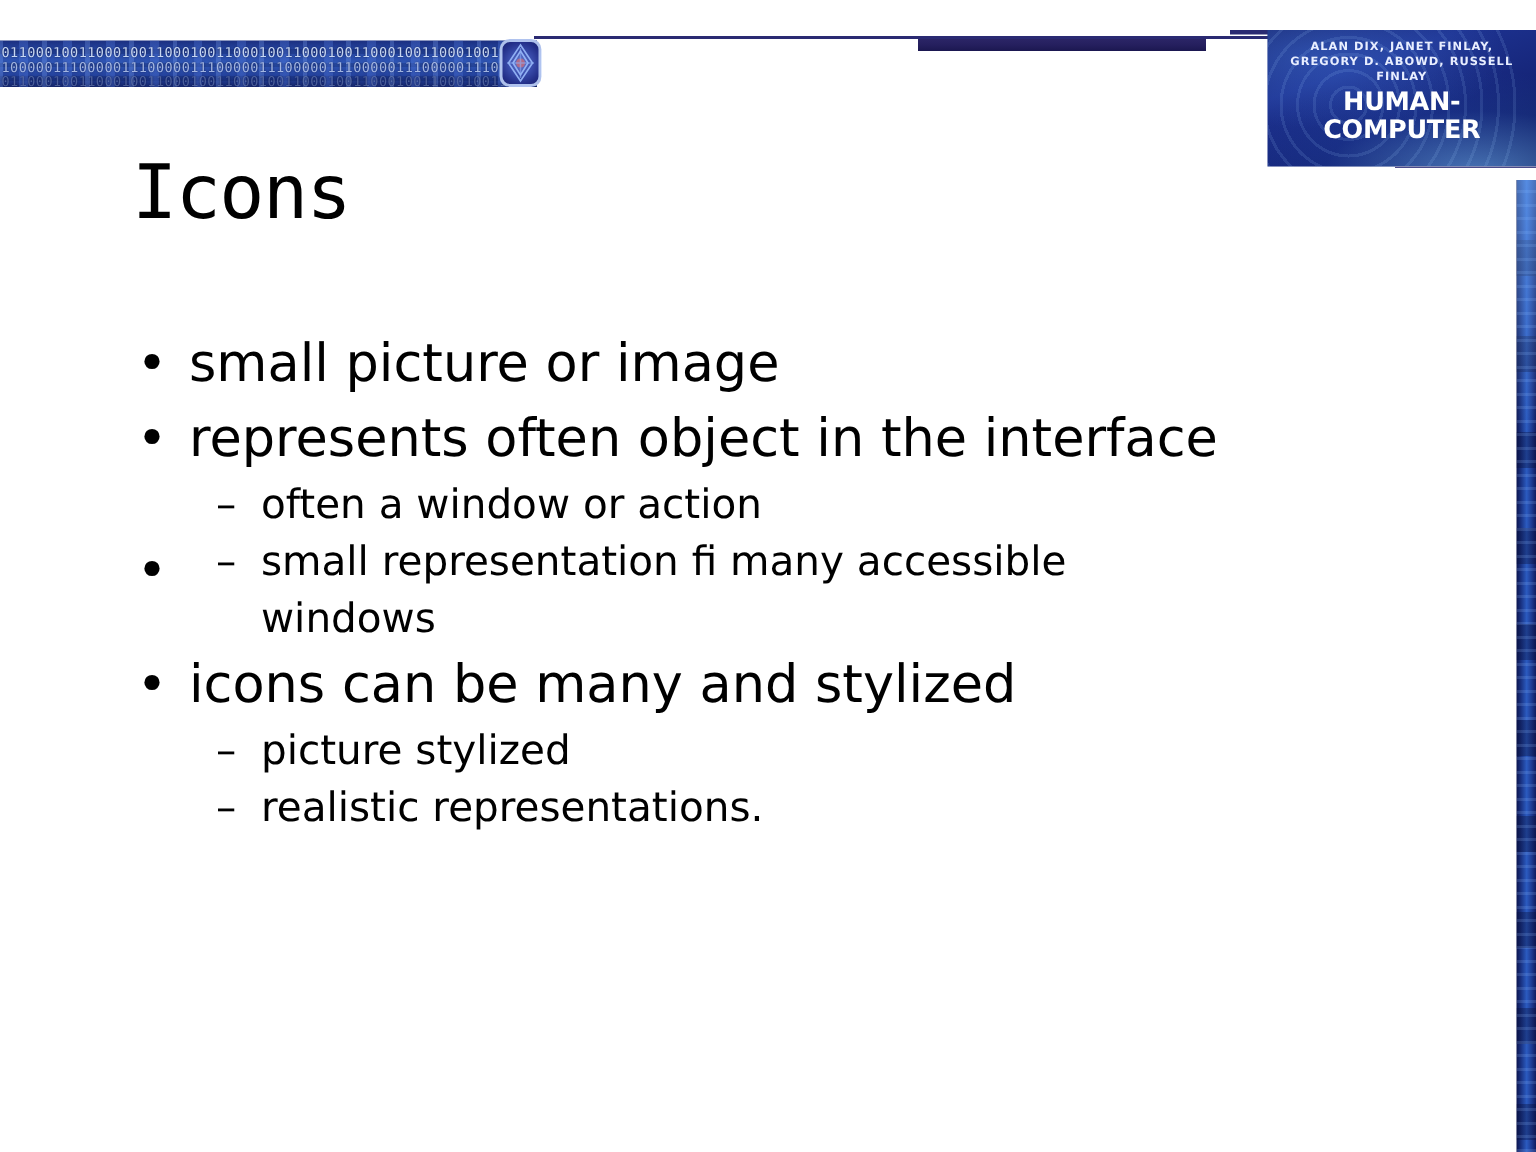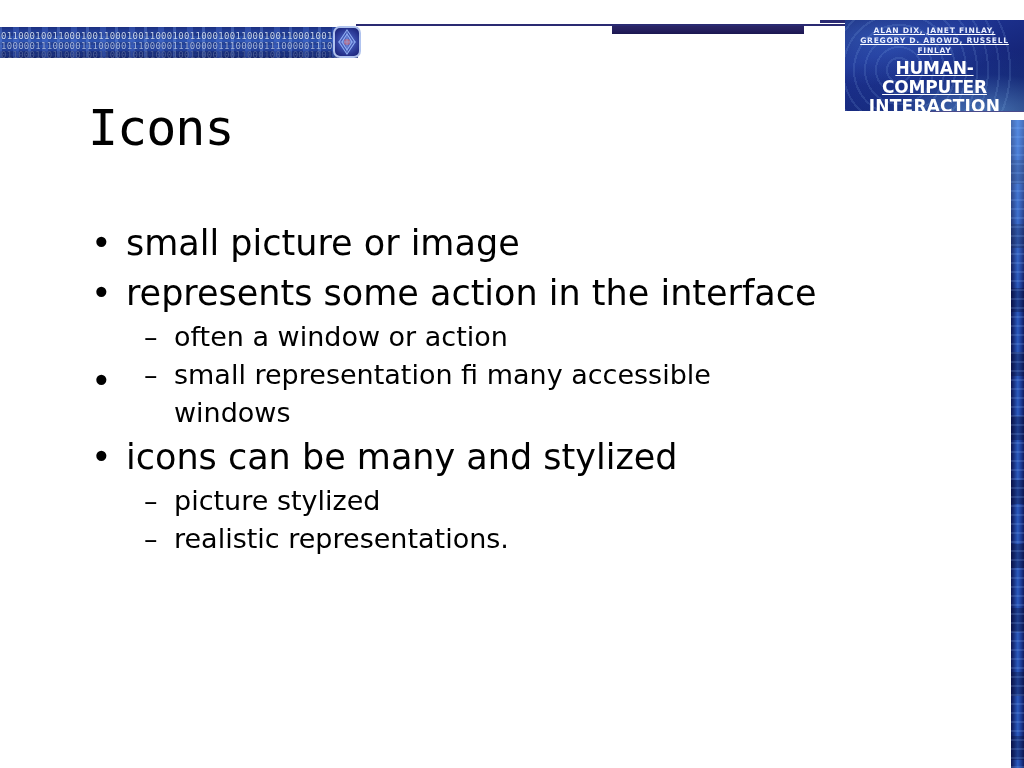--- a/index.html
+++ b/index.html
@@ -115,21 +115,20 @@
     top: 20px;
     width: 179px;
     height: 91px;
     overflow: hidden;
     background:
       radial-gradient(ellipse 150% 120% at 78% 105%, rgba(120,190,255,.55) 0%, rgba(40,90,190,.18) 38%, rgba(0,0,0,0) 62%),
       radial-gradient(ellipse 120% 90% at 18% 18%, rgba(70,120,220,.45) 0%, rgba(0,0,0,0) 60%),
       linear-gradient(160deg, #16246e 0%, #1d3290 30%, #16267a 60%, #0e1a55 100%);
     color: #ffffff;
     text-align: center;
-    text-decoration: underline;
   }
   .cover .rings {
     position: absolute;
     left: 30%; top: 55%;
     width: 230px; height: 230px;
     margin-left: -115px; margin-top: -115px;
     border-radius: 50%;
     background:
       repeating-radial-gradient(circle at 50% 50%,
         rgba(160,205,255,0.14) 0px,
@@ -288,21 +287,20 @@
   <div class="notch2"></div>
   <div class="hrule"></div>
   <div class="navyseg"></div>
 
   <div class="cover">
     <div class="rings"></div>
     <div class="inner">
       <div class="authors">ALAN DIX, JANET FINLAY,</div>
       <div class="authors">GREGORY D. ABOWD, RUSSELL FINLAY</div>
       <div class="t1">HUMAN-COMPUTER</div>
-      <div class="t2">INTERACTION</div>
 
     </div>
   </div>
   <div class="notch"></div>
 
   <div class="rightstrip">
     <div class="tex"></div>
     <div class="glow"></div>
   </div>
 
@@ -310,21 +308,21 @@
 
   <div class="body">
 
     <div class="l1">
       <span class="bul">•</span>
       <span>small picture or image</span>
     </div>
 
     <div class="l1">
       <span class="bul">•</span>
-      <span>represents some action in the interface</span>
+      <span>represents often object in the interface</span>
     </div>
 
     <div class="l2">
       <span class="dash">–</span>
       <span>often a window or action</span>
     </div>
 
     <div class="l1">
       <span class="bul">•</span>
     </div>

